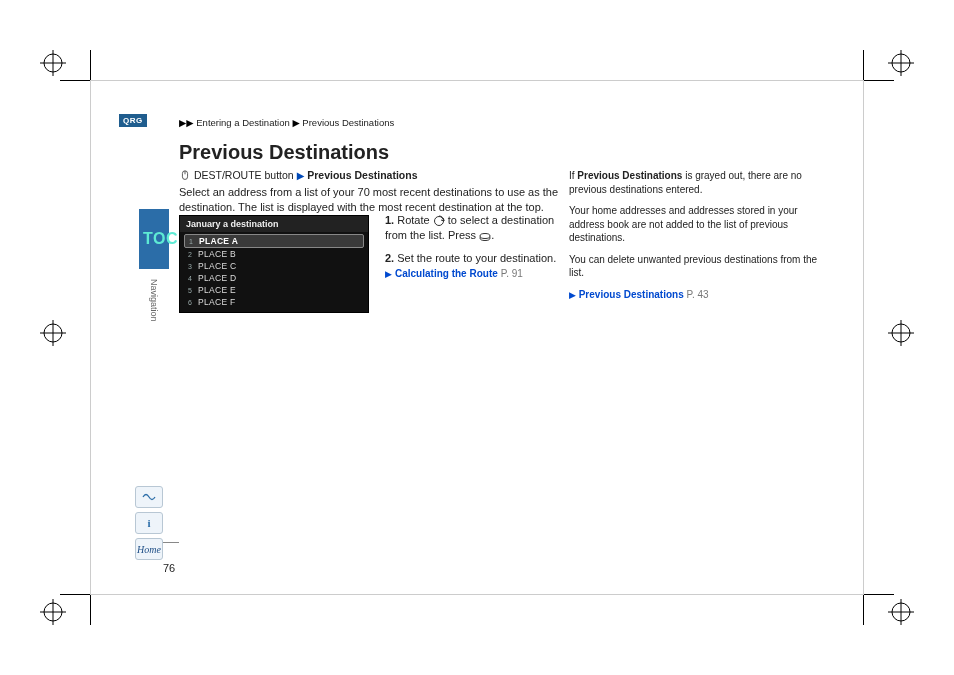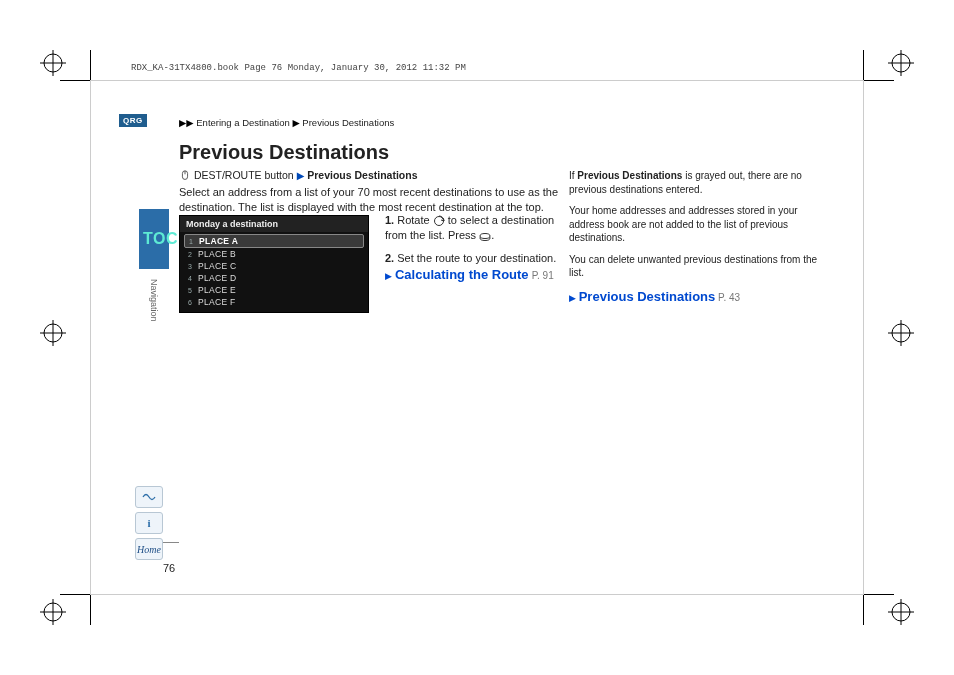--- a/index.html
+++ b/index.html
@@ -139,21 +139,21 @@
     border:1px solid #888;
   }
   .screenshot .row.sel .lbl { color:#fff; font-weight:bold; }
   .steps {
     position:absolute;
     top:132px; left:294px;
     width:180px;
     line-height:1.35;
   }
   .steps .step { margin-bottom:8px; }
-  .link { color:#0049cf; font-weight:bold; font-size:13px; }
+  .link { color:#0049cf; font-weight:bold; font-size:10px; }
   .pref { color:#777; font-size:10px; }
   .sidecol {
     position:absolute;
     top:88px; left:478px;
     width:258px;
     font-size:10px;
     line-height:1.35;
     padding-top:0;
   }
   .sidecol .side-title {
@@ -247,21 +247,20 @@
       <line x1="13" y1="0" x2="13" y2="26" stroke="#000"></line>
     </svg>
   </div>
 
 <div class="cropcorner tl"></div>
 <div class="cropcorner tr"></div>
 <div class="cropcorner bl"></div>
 <div class="cropcorner br"></div>
 
 <div class="page">
-  <div class="header-line">RDX_KA-31TX4800.book  Page 76  Monday, January 30, 2012  11:32 PM</div>
 
   <div class="qrg">QRG</div>
 
   <div class="breadcrumb">
     <span class="tri">▶</span><span class="tri">▶</span>
     <span>Entering a Destination</span>
     <span class="tri">▶</span>
     <span>Previous Destinations</span>
   </div>
 
@@ -280,21 +279,21 @@
   </div>
 
   <div class="intro">Select an address from a list of your 70 most recent destinations to use as the destination. The list is displayed with the most recent destination at the top.</div>
 
   <div class="leftrail">
     <div class="toc-badge">TOC</div>
     <span class="rail-text">Navigation</span>
   </div>
 
   <div class="screenshot">
-    <div class="ss-title">Monday a destination</div>
+    <div class="ss-title">January a destination</div>
     <div class="list">
       <div class="row sel">
           <span class="num">1</span>
           <span class="lbl">PLACE A</span>
         </div>
       <div class="row">
           <span class="num">2</span>
           <span class="lbl">PLACE B</span>
         </div>
       <div class="row">

